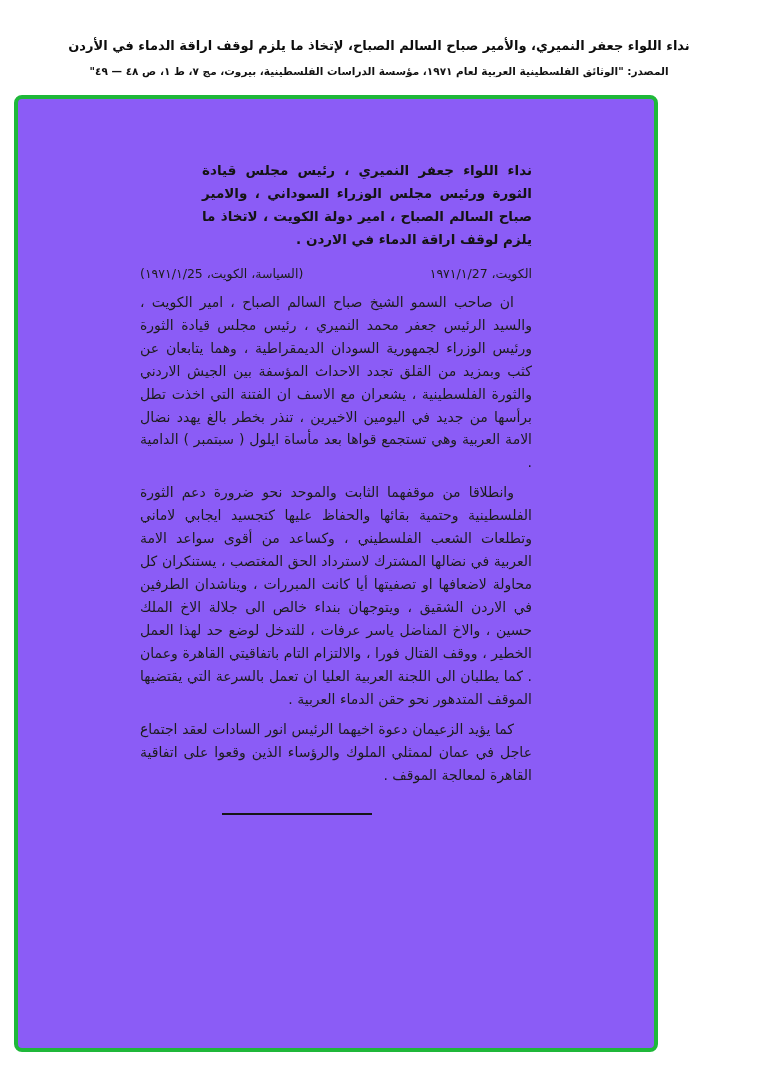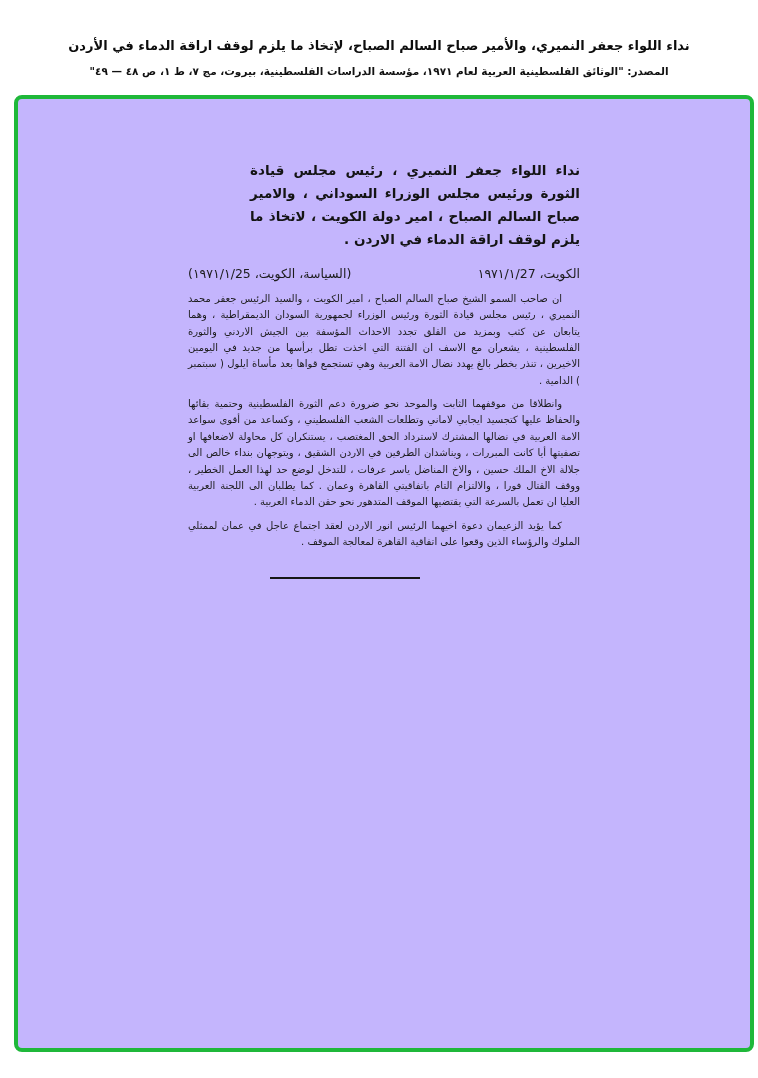--- a/index.html
+++ b/index.html
@@ -26,25 +26,25 @@
     font-size: 10.5px;
     font-weight: bold;
     margin-top: 9px;
     color: #111;
   }
 
   .green-frame {
     position: absolute;
     left: 14px;
     top: 95px;
-    width: 740px;
+    width: 644px;
     height: 957px;
     border: 4px solid #1fb83a;
     border-radius: 8px;
-    background: #c4b5fd;
+    background: #8b5cf6;
     overflow: hidden;
   }
 
   .doc {
     width: 392px;
     margin: 60px auto 0 auto;
     color: #1c1c1c;
   }
 
   .doc-title {
@@ -61,21 +61,21 @@
     justify-content: space-between;
     align-items: baseline;
     margin-top: 15px;
     font-size: 12.5px;
     color: #1c1c1c;
   }
 
   .doc-body { margin-top: 10px; }
 
   .doc-para {
-    font-size: 10px;
+    font-size: 14px;
     line-height: 1.64;
     text-align: justify;
     text-indent: 18px;
     margin-top: 7px;
     color: #1c1c1c;
   }
 
   .end-rule {
     width: 150px;
     height: 2px;
@@ -97,19 +97,19 @@
     <h1 class="doc-title">نداء اللواء جعفر النميري ، رئيس مجلس قيادة الثورة ورئيس مجلس الوزراء السوداني ، والامير صباح السالم الصباح ، امير دولة الكويت ، لاتخاذ ما يلزم لوقف اراقة الدماء في الاردن .</h1>
 
     <div class="dateline">
       <span>الكويت، ١٩٧١/١/27</span>
       <span>(السياسة، الكويت، ١٩٧١/١/25)</span>
     </div>
 
     <div class="doc-body">
         <p class="doc-para">ان صاحب السمو الشيخ صباح السالم الصباح ، امير الكويت ، والسيد الرئيس جعفر محمد النميري ، رئيس مجلس قيادة الثورة ورئيس الوزراء لجمهورية السودان الديمقراطية ، وهما يتابعان عن كثب وبمزيد من القلق تجدد الاحداث المؤسفة بين الجيش الاردني والثورة الفلسطينية ، يشعران مع الاسف ان الفتنة التي اخذت تطل برأسها من جديد في اليومين الاخيرين ، تنذر بخطر بالغ يهدد نضال الامة العربية وهي تستجمع قواها بعد مأساة ايلول ( سبتمبر ) الدامية .</p>
         <p class="doc-para">وانطلاقا من موقفهما الثابت والموحد نحو ضرورة دعم الثورة الفلسطينية وحتمية بقائها والحفاظ عليها كتجسيد ايجابي لاماني وتطلعات الشعب الفلسطيني ، وكساعد من أقوى سواعد الامة العربية في نضالها المشترك لاسترداد الحق المغتصب ، يستنكران كل محاولة لاضعافها او تصفيتها أيا كانت المبررات ، ويناشدان الطرفين في الاردن الشقيق ، ويتوجهان بنداء خالص الى جلالة الاخ الملك حسين ، والاخ المناضل ياسر عرفات ، للتدخل لوضع حد لهذا العمل الخطير ، ووقف القتال فورا ، والالتزام التام باتفاقيتي القاهرة وعمان . كما يطلبان الى اللجنة العربية العليا ان تعمل بالسرعة التي يقتضيها الموقف المتدهور نحو حقن الدماء العربية .</p>
-        <p class="doc-para">كما يؤيد الزعيمان دعوة اخيهما الرئيس انور الاردن لعقد اجتماع عاجل في عمان لممثلي الملوك والرؤساء الذين وقعوا على اتفاقية القاهرة لمعالجة الموقف .</p>
+        <p class="doc-para">كما يؤيد الزعيمان دعوة اخيهما الرئيس انور السادات لعقد اجتماع عاجل في عمان لممثلي الملوك والرؤساء الذين وقعوا على اتفاقية القاهرة لمعالجة الموقف .</p>
       </div>
 
     <div class="end-rule"></div>
 
   </div>
 </div>
 
 </body></html>

